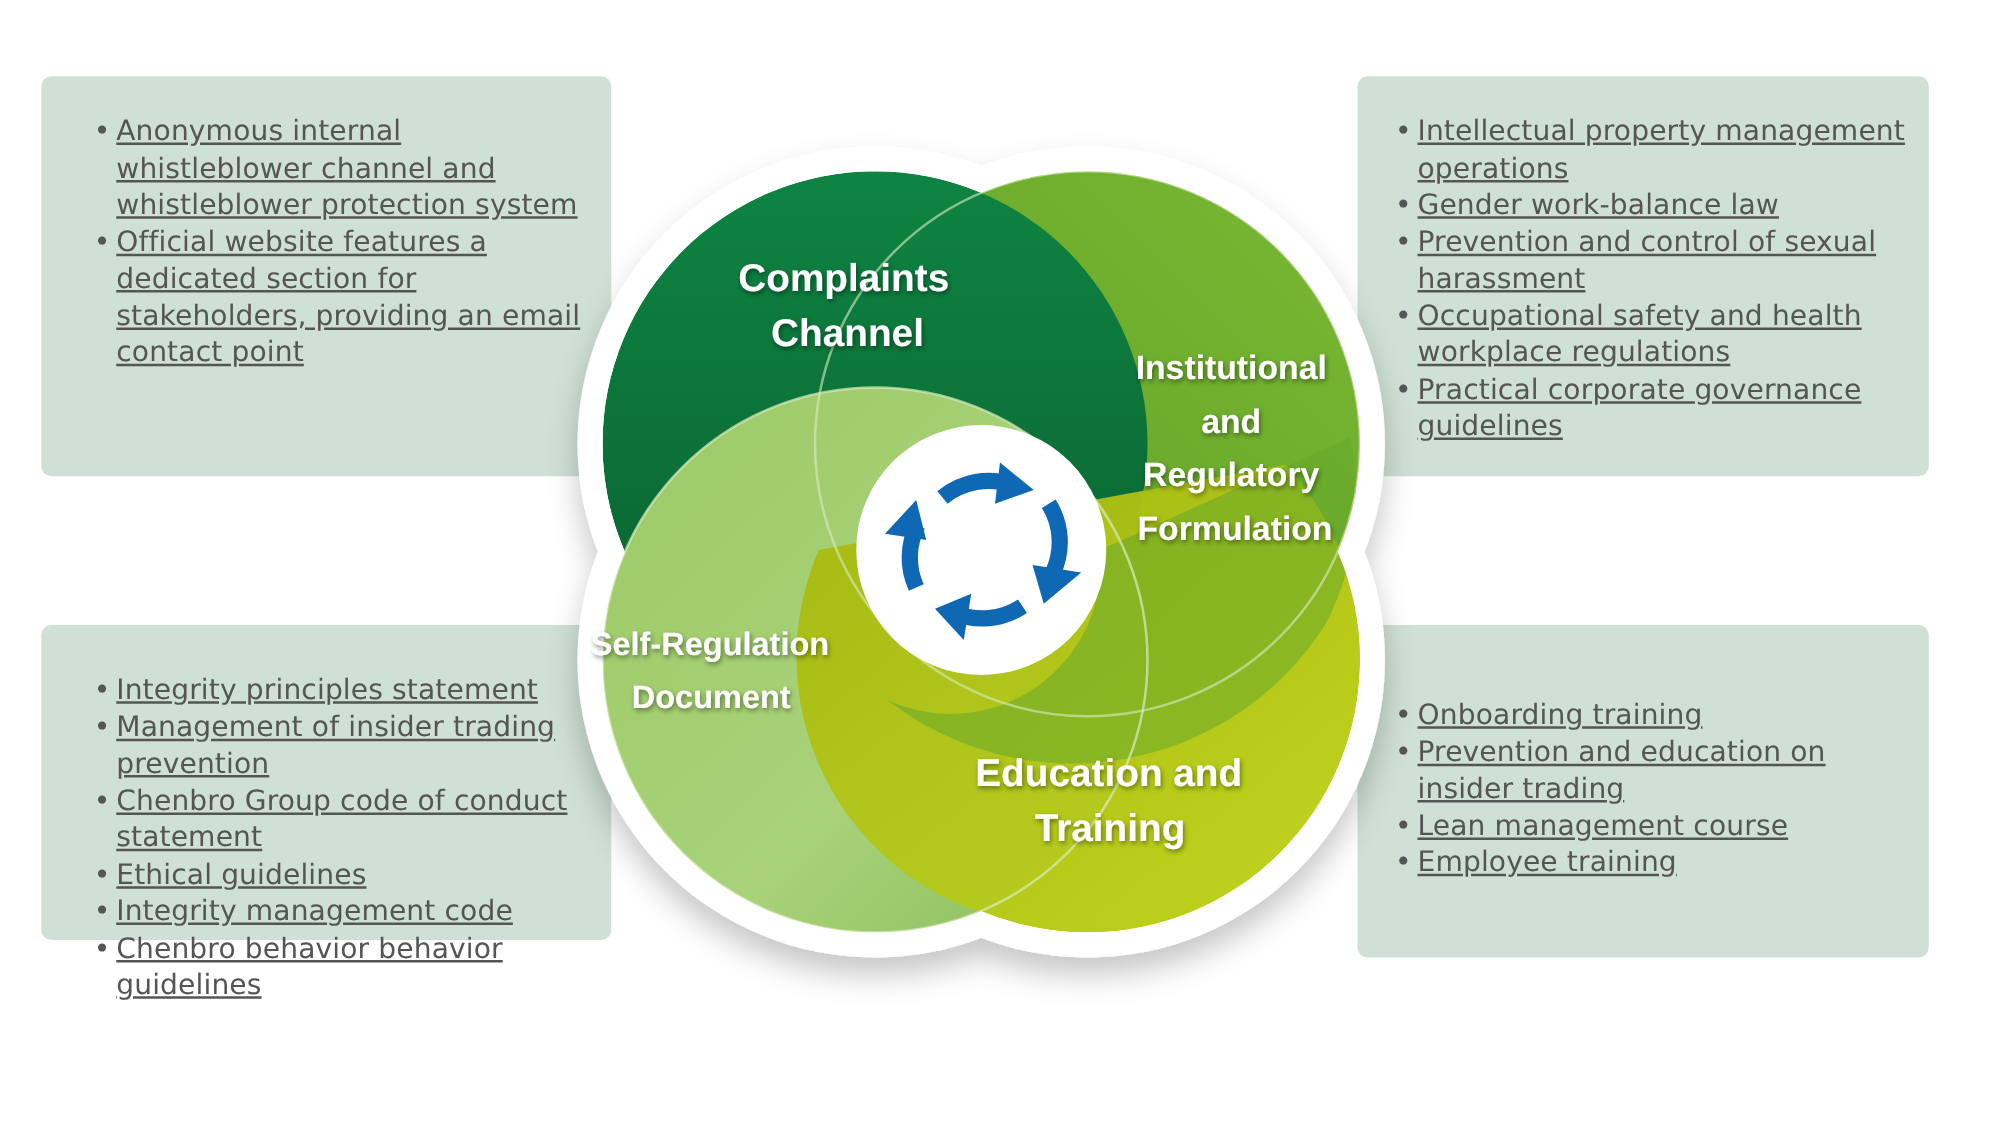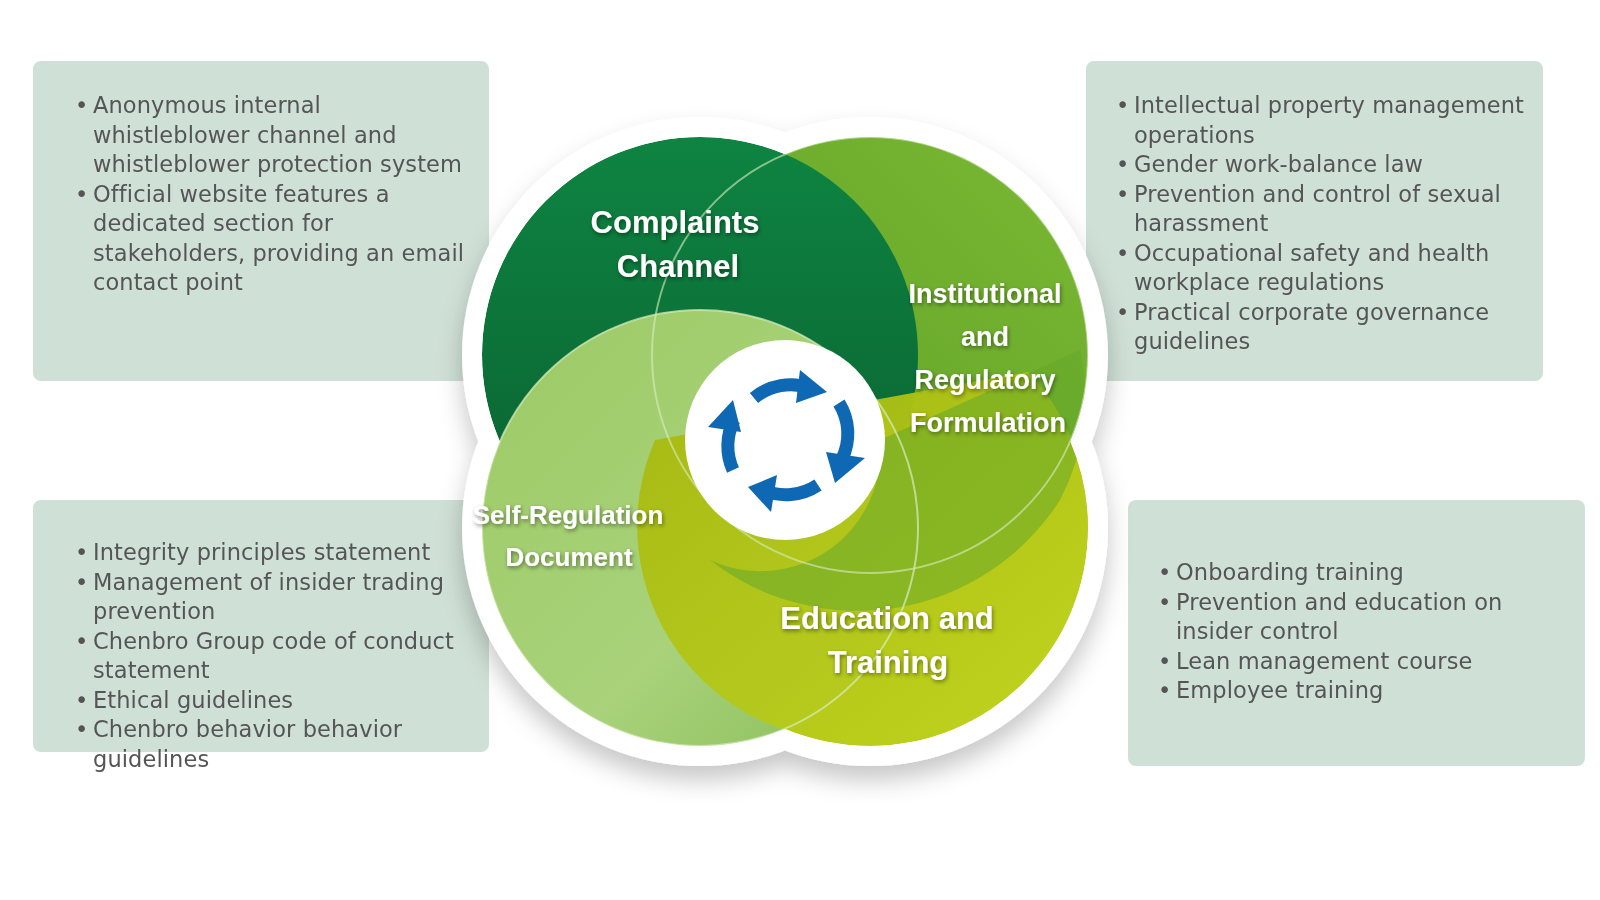--- a/index.html
+++ b/index.html
@@ -1,24 +1,24 @@
 <!DOCTYPE html>
 <html><head>
 <meta charset="utf-8">
 <style>
   html,body{margin:0;padding:0;background:#ffffff;}
   body{width:1600px;height:900px;position:relative;overflow:hidden;font-family:"DejaVu Sans","Liberation Sans",sans-serif;}
   .box{position:absolute;background:#cfe0d6;border-radius:8px;box-sizing:border-box;}
   .box ul{list-style:none;margin:0;padding:0;}
-  .box li{position:relative;padding-left:18px;font-size:22.5px;line-height:29.5px;color:#555555;letter-spacing:0.1px;}
+  .box li{position:relative;padding-left:18px;font-size:22.5px;line-height:29.5px;color:#555555;letter-spacing:0.1px;text-decoration:underline;}
   .box li::before{content:"•";position:absolute;left:0;top:0;color:#555555;}
   #box-tl{left:33px;top:61px;width:456px;height:320px;padding:30px 20px 0 42px;}
   #box-tr{left:1086px;top:61px;width:457px;height:320px;padding:30px 4px 0 30px;}
   #box-bl{left:33px;top:500px;width:456px;height:252px;padding:38px 20px 0 42px;}
-  #box-br{left:1128px;top:500px;width:457px;height:266px;padding:58px 10px 0 30px;}
+  #box-br{left:1086px;top:500px;width:457px;height:266px;padding:58px 10px 0 30px;}
   svg#diagram{position:absolute;left:0;top:0;}
   .lbl{font-family:"Liberation Sans",sans-serif;fill:#ffffff;font-weight:bold;text-anchor:middle;}
 </style>
 </head>
 <body>
 
 <div class="box" id="box-tl">
   <ul>
     <li>Anonymous internal whistleblower channel and whistleblower protection system</li>
     <li>Official website features a dedicated section for stakeholders, providing an email contact point</li>
@@ -34,28 +34,29 @@
     <li>Practical corporate governance guidelines</li>
   </ul>
 </div>
 
 <div class="box" id="box-bl">
   <ul>
     <li>Integrity principles statement</li>
     <li>Management of insider trading prevention</li>
     <li>Chenbro Group code of conduct statement</li>
     <li>Ethical guidelines</li>
+    <li>Integrity management code</li>
     <li>Chenbro behavior behavior guidelines</li>
   </ul>
 </div>
 
 <div class="box" id="box-br">
   <ul>
     <li>Onboarding training</li>
-    <li>Prevention and education on insider control</li>
+    <li>Prevention and education on insider trading</li>
     <li>Lean management course</li>
     <li>Employee training</li>
   </ul>
 </div>
 
 <svg id="diagram" width="1600" height="900" viewBox="0 0 1600 900">
   <defs>
     <filter id="shadow" x="-20%" y="-20%" width="140%" height="150%">
       <feDropShadow dx="0" dy="14" stdDeviation="12" flood-color="#000000" flood-opacity="0.22"></feDropShadow>
     </filter>

